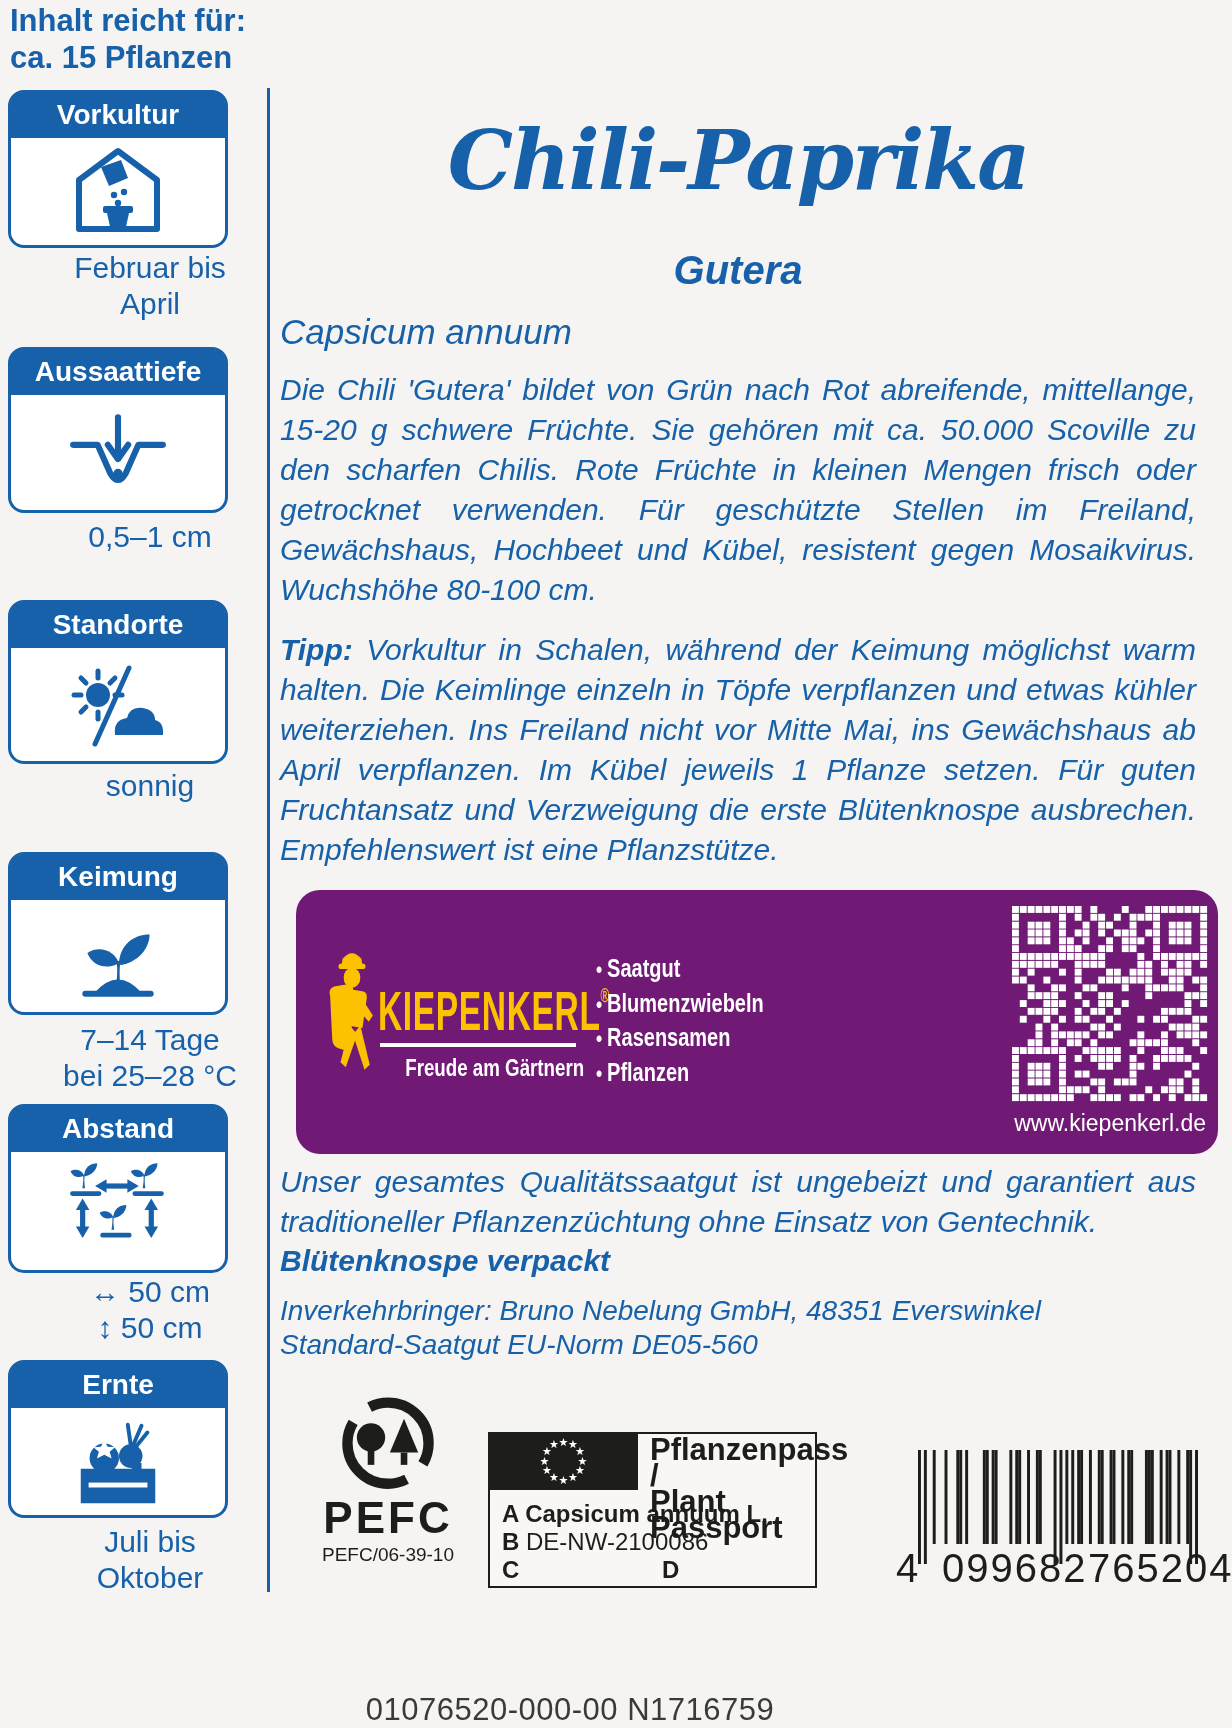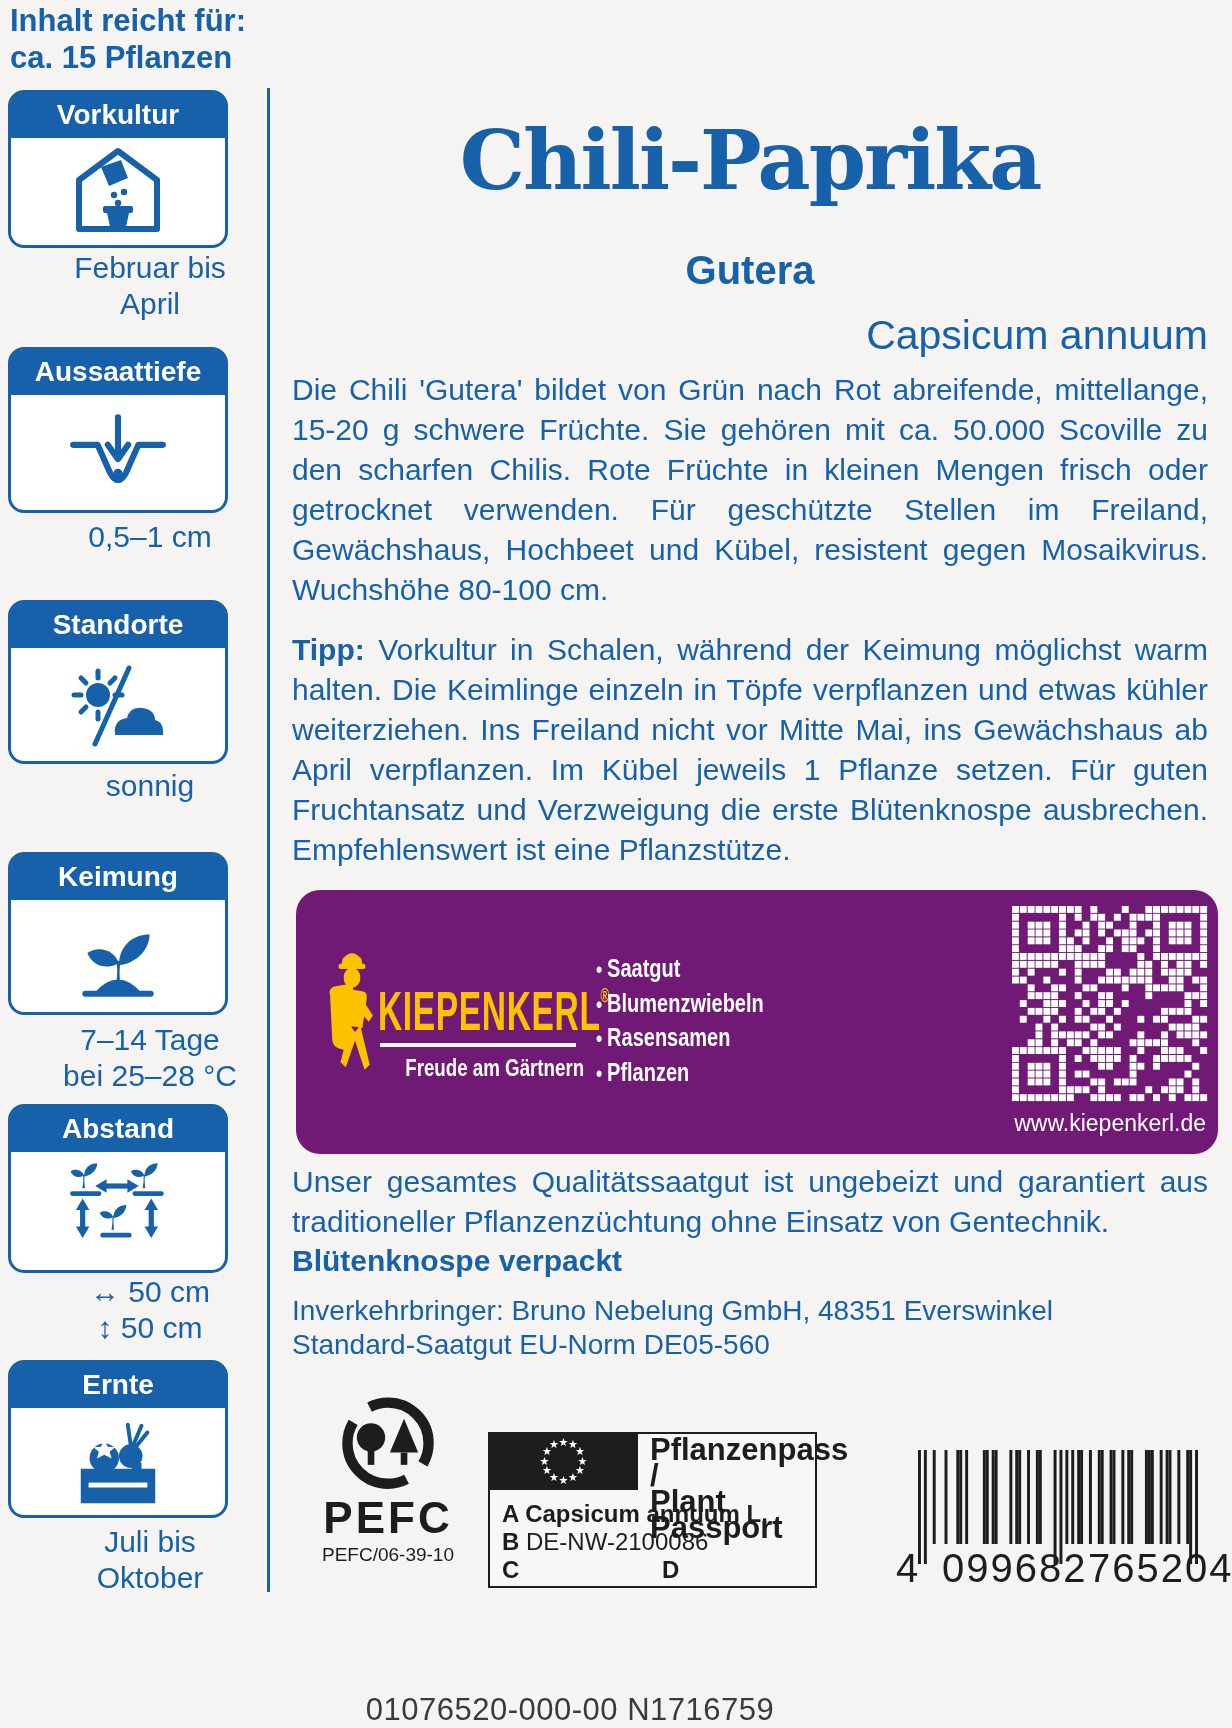--- a/index.html
+++ b/index.html
@@ -13,24 +13,24 @@
   
   #divider{left:267px;top:88px;width:3px;height:1504px;background:#1661a9;}
 
   
   .card{left:8px;width:220px;background:#ffffff;border:3px solid #1661a9;border-radius:16px;box-sizing:border-box;display:flex;flex-direction:column;}
   .card-header{background:#1661a9;color:#fff;font-weight:700;font-size:28px;text-align:center;padding:6px 0 7px 0;border-radius:11px 11px 0 0;letter-spacing:0;}
   .card-body{flex:1;display:flex;align-items:center;justify-content:center;}
   .caption{left:0px;width:236px;text-align:center;font-size:30px;line-height:36px;color:#1661a9;padding-left:32px;}
 
   
-  .main-col{left:292px;width:916px;}
+  .main-col{left:280px;width:916px;font-style:italic;}
   #title{top:108px;text-align:center;font-family:"DejaVu Serif",serif;font-weight:700;font-size:82px;letter-spacing:-2px;line-height:104px;}
   #variety{top:248px;text-align:center;font-weight:700;font-size:40px;}
-  #species{top:312px;text-align:right;font-size:41px;}
+  #species{top:312px;text-align:left;font-size:35px;}
   .para{font-size:30px;line-height:40px;text-align:justify;color:#1661a9;}
   #desc{top:370px;}
   #tip{top:630px;}
   .bold{font-weight:700;}
 
   
   #brandbox{left:296px;top:890px;width:922px;height:264px;background:#701a75;border-radius:24px;}
   #kiep-man{left:32px;top:60px;width:48px;height:126px;}
   #kiep-word{left:82px;top:88px;color:#fcc200;font-weight:700;font-size:56px;white-space:nowrap;transform:scaleX(0.60);transform-origin:left top;letter-spacing:1px;}
   #kiep-reg{font-size:20px;vertical-align:28px;letter-spacing:0;}

